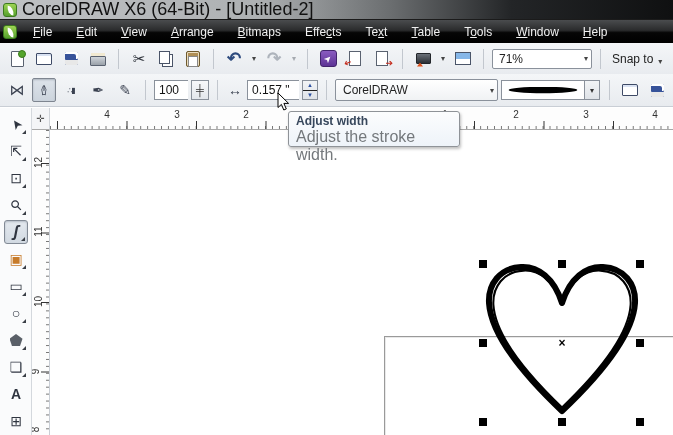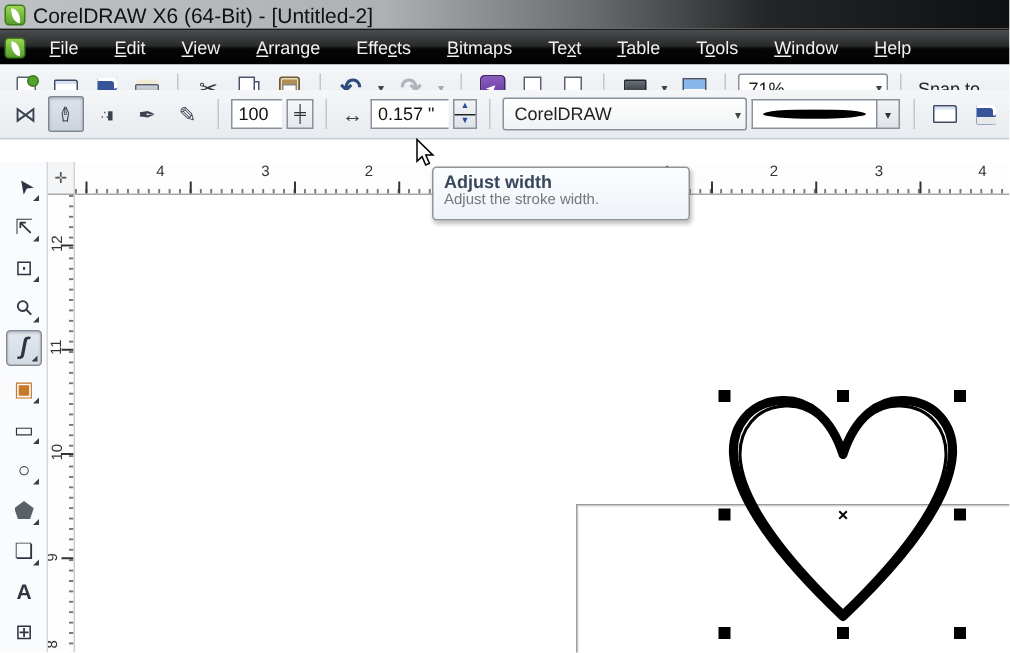--- a/index.html
+++ b/index.html
@@ -3,39 +3,39 @@
 <meta charset="utf-8">
 <style>
   * { margin:0; padding:0; box-sizing:border-box; }
   html,body { width:673px; height:435px; overflow:hidden; }
   body { position:relative; font-family:"Liberation Sans", sans-serif; background:#fff; }
 
   
   .titlebar { position:absolute; left:0; top:0; width:673px; height:20px;
     background:linear-gradient(to right,#bfc2c4 0%,#aeb1b3 38%,#6b6e70 58%,#232527 76%,#0f1011 100%);
     display:flex; align-items:center; gap:5px; padding-left:3px; border-bottom:1px solid #1b1b1b; }
-  .titlebar .ttext { font-size:14px; color:#111; white-space:nowrap; }
+  .titlebar .ttext { font-size:18px; color:#111; white-space:nowrap; }
   .appbadge { width:14px; height:14px; border-radius:3px; display:inline-block;
     background:linear-gradient(#9ed454,#56a02c); border:1px solid #3c7a1e; position:relative; }
   .appbadge i { position:absolute; left:3px; top:2px; width:7px; height:9px; background:#fff;
     border-radius:0 100% 0 100%; transform:rotate(8deg); }
 
   
   .menubar { position:absolute; left:0; top:20px; width:673px; height:23px;
     background:linear-gradient(#4a4c4e 0%,#2a2b2c 45%,#060606 55%,#000 100%);
     display:flex; align-items:center; padding-left:3px; }
   .menu-item { color:#f0f0f0; font-size:12px; padding:3px 12px; cursor:default; white-space:nowrap; }
   .menu-item u { text-decoration:underline; }
   .menubar .appbadge { margin-right:4px; }
 
   
   .bar { position:absolute; left:0; width:673px; display:flex; align-items:center;
     background:linear-gradient(#f4f6f8,#e8ebef); border-bottom:1px solid #c9ced5; }
   .toolbar { top:43px; height:32px; padding-left:5px; gap:3px; }
-  .propbar { top:60px; height:33px; padding-left:5px; gap:3px; }
+  .propbar { top:74px; height:33px; padding-left:5px; gap:3px; }
   .vsep { width:1px; height:20px; background:#c2c7ce; margin:0 5px; flex:0 0 auto; }
   .tbtn { width:24px; height:24px; display:flex; align-items:center; justify-content:center;
     flex:0 0 auto; position:relative; border-radius:2px; }
   .tbtn.pressed { background:linear-gradient(#dde3ea,#ccd4dd); border:1px solid #7e8590; box-shadow:inset 0 1px 2px #aab2bc; }
   .dd { font-size:8px; color:#444; width:10px; text-align:center; flex:0 0 auto; }
   .dd.dis { color:#a6aab0; }
 
   
   .ic { display:flex; align-items:center; justify-content:center; width:18px; height:18px;
     font-size:14px; color:#3c4350; position:relative; }
@@ -155,21 +155,21 @@
   .overlay { position:absolute; left:0; top:0; width:673px; height:435px; pointer-events:none; z-index:6; }
   .handle { position:absolute; width:8px; height:8px; background:#000; z-index:7; }
   .cmark { position:absolute; z-index:7; font-size:12px; font-weight:bold; color:#000;
     transform:translate(-50%,-55%); }
 
   
   .tooltip { position:absolute; left:288px; top:111px; width:172px; height:36px; z-index:10;
     background:linear-gradient(#fcfdfe,#eef3f9); border:1px solid #8f9398; border-radius:3px;
     box-shadow:1px 2px 3px rgba(0,0,0,.25); padding:2px 7px; }
   .tooltip .tt-title { font-size:12px; font-weight:bold; color:#37475c; }
-  .tooltip .tt-body { font-size:10px; color:#74787c; }
+  .tooltip .tt-body { font-size:16px; color:#74787c; }
 
   .cursor { position:absolute; left:277px; top:92px; z-index:11; }
 </style>
 </head>
 <body>
 
 <div class="titlebar">
   <span class="appbadge">
       <i></i>
     </span>
@@ -177,22 +177,22 @@
 </div>
 
 <div class="menubar">
   <span class="appbadge">
       <i></i>
     </span>
 <span class="menu-item"><u>F</u>ile</span>
     <span class="menu-item"><u>E</u>dit</span>
     <span class="menu-item"><u>V</u>iew</span>
     <span class="menu-item"><u>A</u>rrange</span>
+    <span class="menu-item"><u>B</u>itmaps</span>
     <span class="menu-item">Effe<u>c</u>ts</span>
-    <span class="menu-item"><u>B</u>itmaps</span>
     <span class="menu-item">Te<u>x</u>t</span>
     <span class="menu-item"><u>T</u>able</span>
     <span class="menu-item">T<u>o</u>ols</span>
     <span class="menu-item"><u>W</u>indow</span>
     <span class="menu-item"><u>H</u>elp</span>
   </div>
 
 <div class="bar toolbar">
     <span class="tbtn">
       <span class="ic ic-new"></span>

